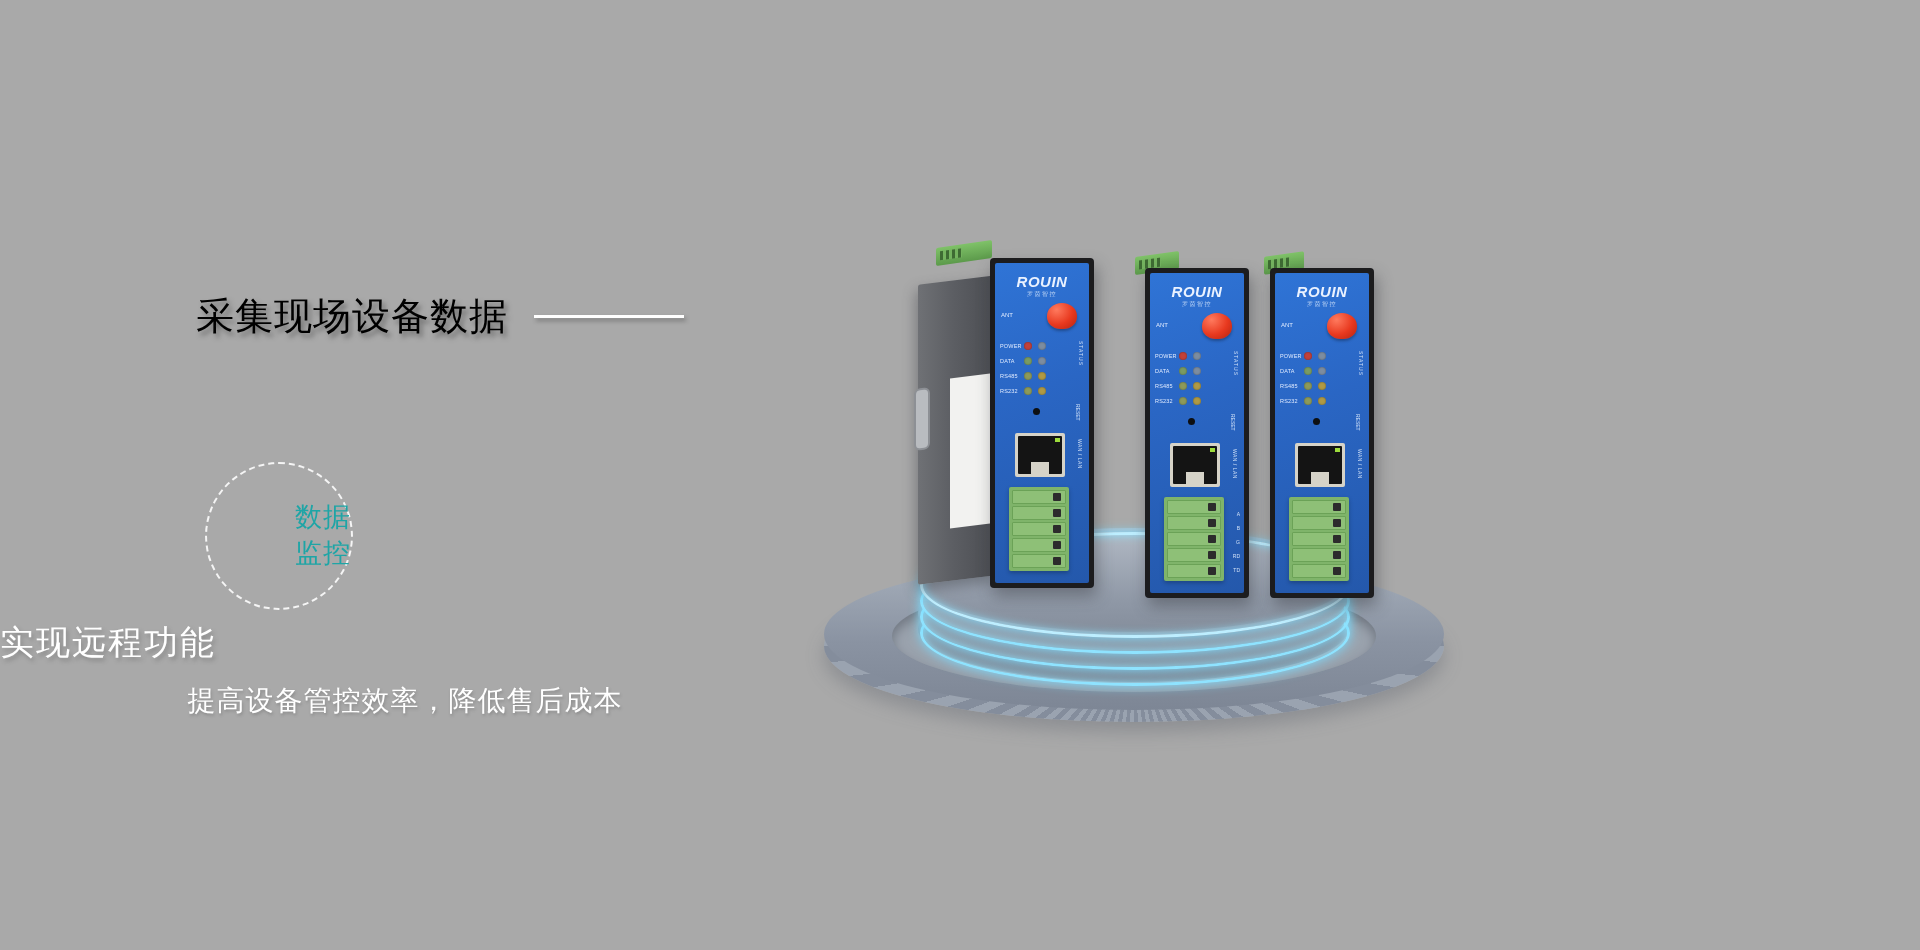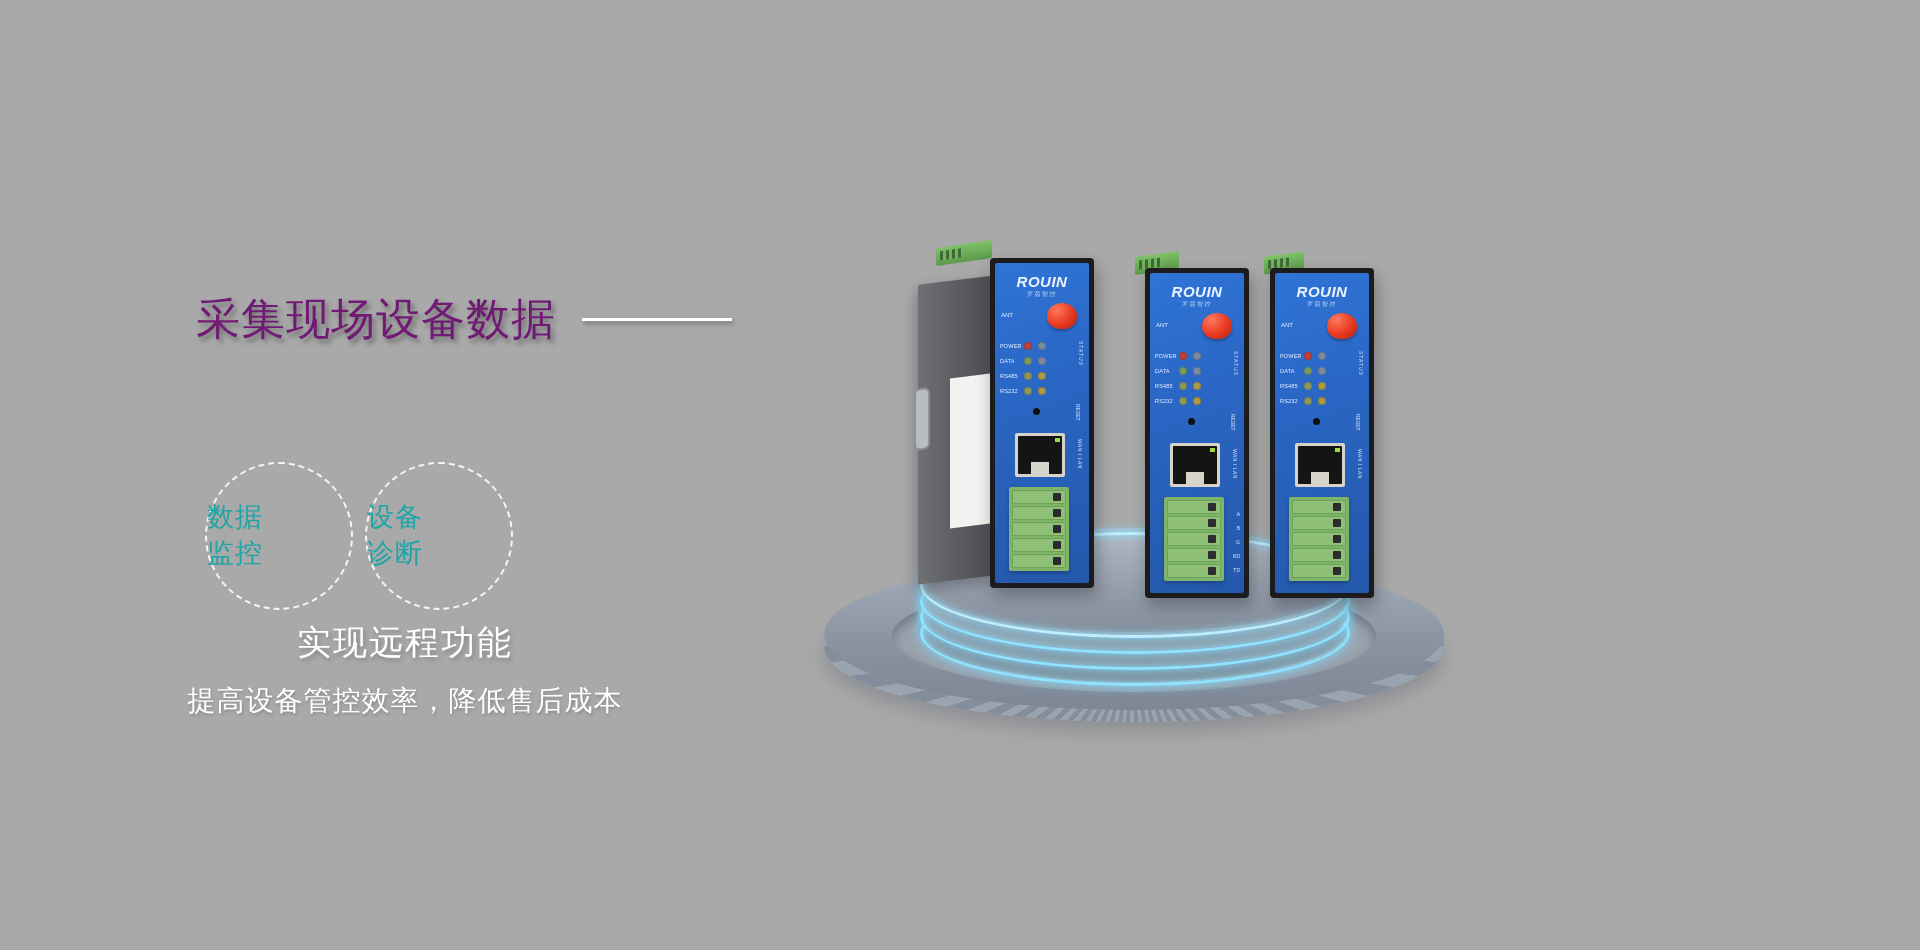--- a/index.html
+++ b/index.html
@@ -33,23 +33,23 @@
 
   .headline-row {
     position: absolute;
     left: 196px;
     top: 297px;
     display: flex;
     align-items: center;
     gap: 26px;
   }
   .headline-small {
-    font-size: 44px;
+    font-size: 38px;
     line-height: 1;
-    color: #701a75;
+    color: #000000;
     letter-spacing: 1px;
     white-space: nowrap;
     text-shadow: 3px 4px 5px rgba(60,60,60,0.55);
   }
   .headline-rule {
     width: 150px;
     height: 3px;
     background: #ffffff;
     box-shadow: 2px 3px 4px rgba(60,60,60,0.45);
   }
@@ -75,39 +75,38 @@
     display: flex;
     gap: 12px;
   }
   .feature-circle {
     width: 148px;
     height: 148px;
     border-radius: 50%;
     border: 2px dashed rgba(255,255,255,0.88);
     display: flex;
     flex-direction: column;
-    align-items: flex-start;
+    align-items: flex-end;
     justify-content: center;
     box-sizing: border-box;
   }
   .feature-line {
     font-size: 27px;
     color: #1ea5a6;
     line-height: 1.33;
     letter-spacing: 1px;
     white-space: nowrap;
   }
 
   
   .subhead {
     position: absolute;
     left: 0;
     top: 620px;
     width: 810px;
-    text-align: center;
     font-size: 34px;
     color: #ffffff;
     letter-spacing: 2px;
     text-shadow: 2px 3px 4px rgba(70,70,70,0.35);
   }
   .tagline {
     position: absolute;
     left: 0;
     top: 682px;
     width: 810px;
@@ -467,24 +466,20 @@
     </div>
 
 
     <div id="circles">
 
       <div class="feature-circle">
         <span class="feature-line">数据</span>
         <span class="feature-line">监控</span>
       </div>
 
-      <div class="feature-circle">
-        <span class="feature-line">设备</span>
-        <span class="feature-line">诊断</span>
-      </div>
 
 
     </div>
 
     <div class="subhead">实现远程功能</div>
     <div class="tagline">提高设备管控效率，降低售后成本</div>
 
   </div>
 
   <div id="product-scene">

